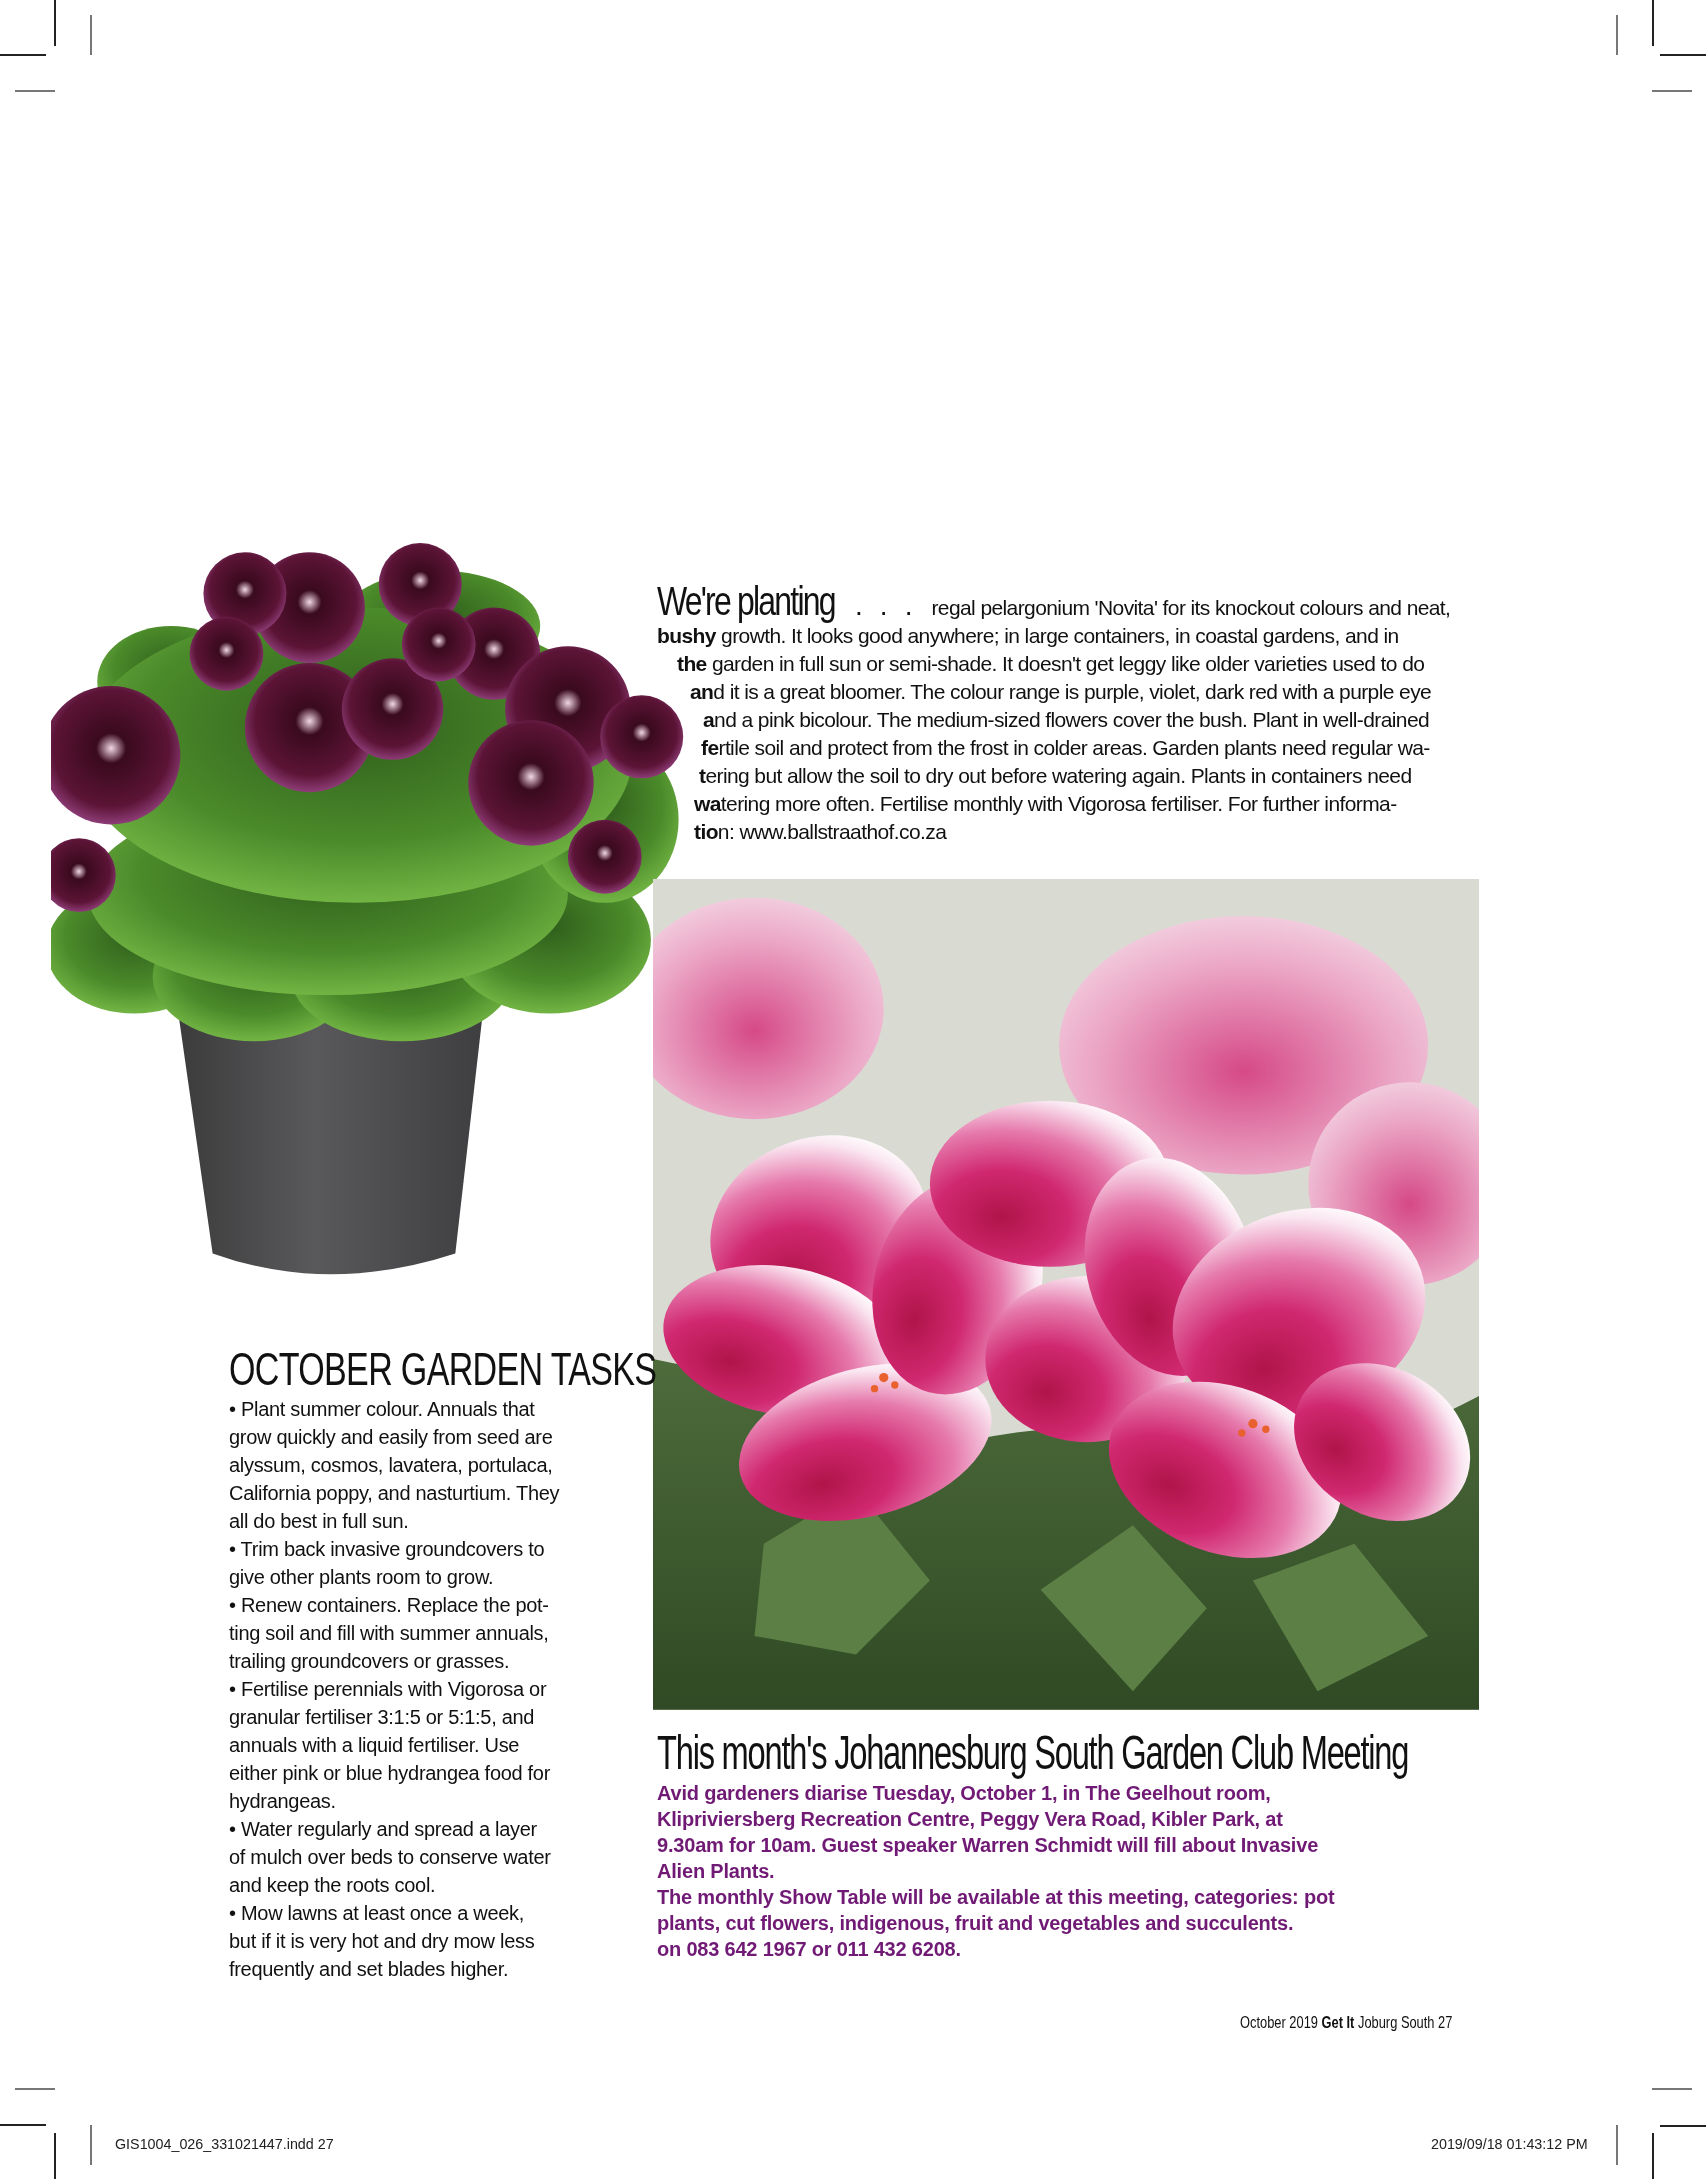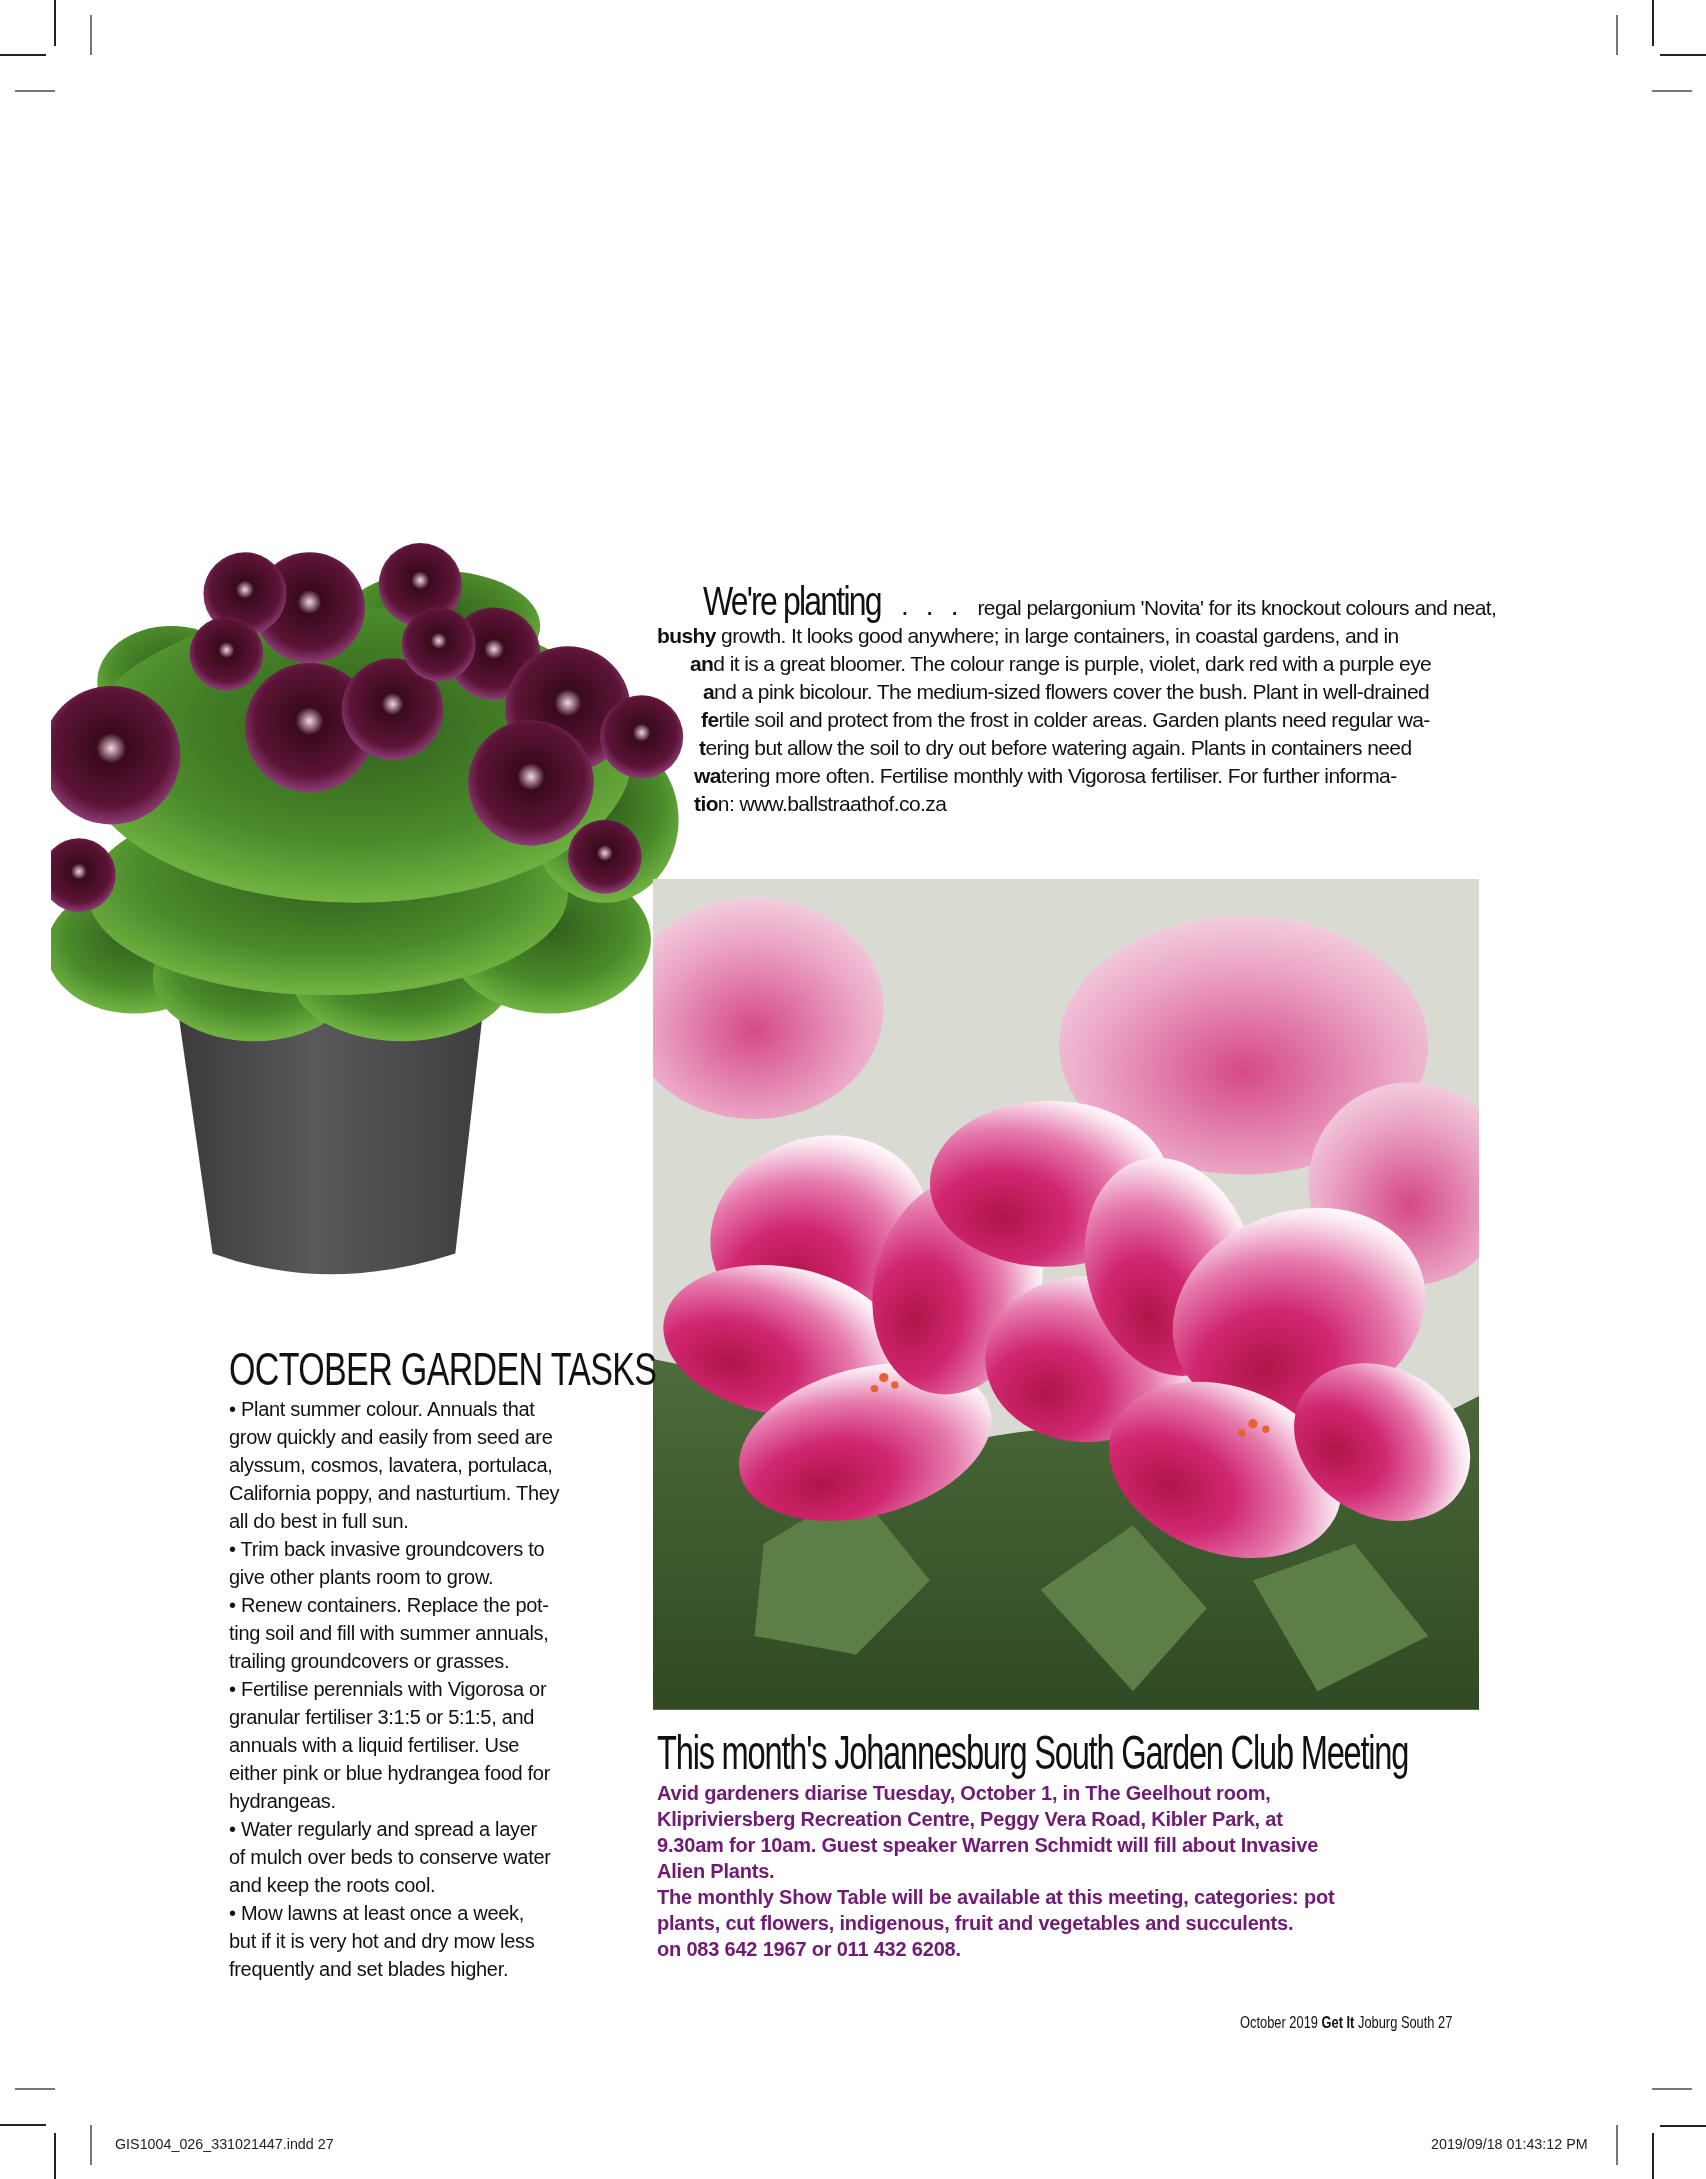--- a/index.html
+++ b/index.html
@@ -8,21 +8,21 @@
   .mark { position:absolute; background:#222; }
   .mark.grey { background:#777; }
 
   
   #pot-photo { left:51px; top:543px; width:637px; height:752px; }
 
   
   #planting { left:657px; top:583px; width:831px; font-family:"Liberation Sans", sans-serif; font-size:21px; line-height:28px; color:#111; letter-spacing:-0.6px; }
   #planting .lead { font-size:41px; letter-spacing:-2.3px; font-weight:normal; transform:scaleX(0.78); transform-origin:left bottom; display:inline-block; margin-right:-35px; line-height:37px; }
   #planting .dots { font-size:28px; letter-spacing:4.6px; margin-right:9.2px; }
-  #planting .line { white-space:nowrap; display:block;margin-left:46px; }
+  #planting .line { white-space:nowrap; display:block; }
   #planting b { font-weight:bold; }
 
   
   #pink-photo { left:653px; top:879px; width:826px; height:831px; background:#d9dbd3; overflow:hidden; }
 
   
   #tasks { left:229px; top:1343px; width:406px; }
   #tasks h2 { margin:0; font-family:"Liberation Sans Narrow","Liberation Sans", sans-serif; font-weight:normal; font-size:46px; letter-spacing:-0.9px; transform:scaleX(0.74); transform-origin:left; white-space:nowrap; line-height:52px; color:#111; }
   #tasks .body { font-family:Liberation Sans, sans-serif; font-size:20px; line-height:28px; color:#111; letter-spacing:-0.3px; }
   #tasks .body span { display:block; white-space:nowrap; }
@@ -119,20 +119,21 @@
   </svg>
 </div>
 
 <div id="planting" class="abs">
   <span class="line">
     <span class="lead">We're planting</span>
     <span class="dots">. . .</span>
     <span>regal pelargonium 'Novita' for its knockout colours and neat,</span>
   </span>
   <span class="line" style="margin-left:0px;"><b>bushy</b><span> growth. It looks good anywhere; in large containers, in coastal gardens, and in</span></span>
+  <span class="line" style="margin-left:20px;"><b>the</b><span> garden in full sun or semi-shade. It doesn't get leggy like older varieties used to do</span></span>
   <span class="line" style="margin-left:33px;"><b>an</b><span>d it is a great bloomer. The colour range is purple, violet, dark red with a purple eye</span></span>
   <span class="line" style="margin-left:46px;"><b>a</b><span>nd a pink bicolour. The medium-sized flowers cover the bush. Plant in well-drained</span></span>
   <span class="line" style="margin-left:44px;"><b>fe</b><span>rtile soil and protect from the frost in colder areas. Garden plants need regular wa-</span></span>
   <span class="line" style="margin-left:42px;"><b>t</b><span>ering but allow the soil to dry out before watering again. Plants in containers need</span></span>
   <span class="line" style="margin-left:37px;"><b>wa</b><span>tering more often. Fertilise monthly with Vigorosa fertiliser. For further informa-</span></span>
   <span class="line" style="margin-left:37px;"><b>tio</b><span>n: www.ballstraathof.co.za</span></span>
 </div>
 
 <div id="pink-photo" class="abs" role="img" aria-label="Close-up of pink and white bicolour regal pelargonium flowers">
   <svg width="826" height="831" viewBox="0 0 895 900" xmlns="http://www.w3.org/2000/svg">

